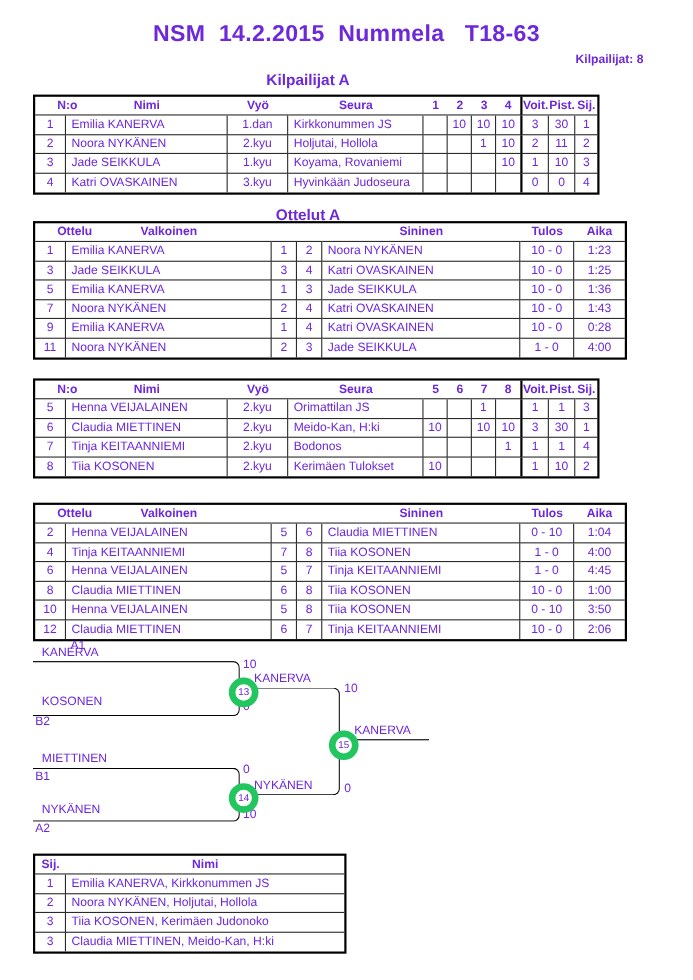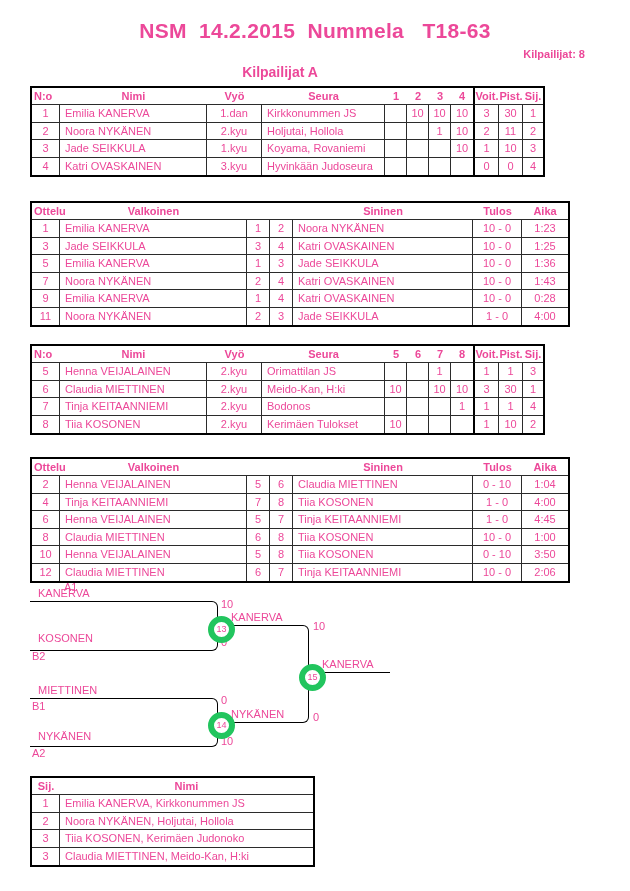--- a/index.html
+++ b/index.html
@@ -1,18 +1,18 @@
 <!DOCTYPE html>
 <html><head>
 <meta charset="utf-8">
 <style>
   html,body { margin:0; padding:0; background:#fff; }
   .page {
     position:relative; width:630px; height:891px; background:#ffffff;
-    font-family:"Liberation Sans", sans-serif; color:#ec4899; overflow:hidden;
+    font-family:"Liberation Sans", sans-serif; color:#6d28d9; overflow:hidden;
   }
   .title {
     position:absolute; top:19px; left:0; width:630px; text-align:center;
     font-size:21px; font-weight:bold; white-space:pre; letter-spacing:.3px;
   }
   .count {
     position:absolute; top:48px; left:455px; width:130px; text-align:right;
     font-size:11px; font-weight:bold;
   }
   .sect { position:absolute; font-size:14px; font-weight:bold; text-align:center; }
@@ -22,21 +22,21 @@
   .row { display:contents; }
   .c, .hc {
     font-size:11px; display:flex; align-items:center; justify-content:center;
     border-right:1px solid #2b2b2b; border-bottom:1px solid #2b2b2b;
     overflow:hidden; line-height:12px;
   }
   .hc { font-weight:bold; border-right:none; overflow:visible; white-space:nowrap; }
   .lft { justify-content:flex-start; padding-left:5px; }
   .no-r { border-right:none !important; }
   .thick { border-left:2px solid #000; }
-  .ovf { justify-content:flex-start; padding-left:2px; position:relative; z-index:2; }
+  .ovf { justify-content:flex-start; padding-left:20px; position:relative; z-index:2; }
   .row:last-child .c { border-bottom:none; }
 
   
   .pair, .conn {
     position:absolute;
     border-top:1px solid #000; border-right:1px solid #000; border-bottom:1px solid #000;
     border-radius:0 6px 6px 0;
   }
   .stub { position:absolute; border-top:1px solid #000; }
   .mc {
@@ -117,20 +117,21 @@
       <div class="c"></div>
       <div class="c"></div>
       <div class="c"></div>
       <div class="c no-r"></div>
       <div class="c thick">0</div>
       <div class="c">0</div>
       <div class="c no-r">4</div>
     </div>
     </div>
 
+  <div class="sect" style="top:187px;left:30px;width:500px;">Ottelut A</div>
   <div class="tbl" style="left:30px;top:201px;grid-template-columns:28px 187px 23px 23px 180px 49px 46px;grid-template-rows:17px repeat(6,17.5px);">
     <div class="row">
       <div class="hc ovf">Ottelu</div>
       <div class="hc">Valkoinen</div>
       <div class="hc"></div>
       <div class="hc"></div>
       <div class="hc">Sininen</div>
       <div class="hc">Tulos</div>
       <div class="hc">Aika</div>
     </div>

